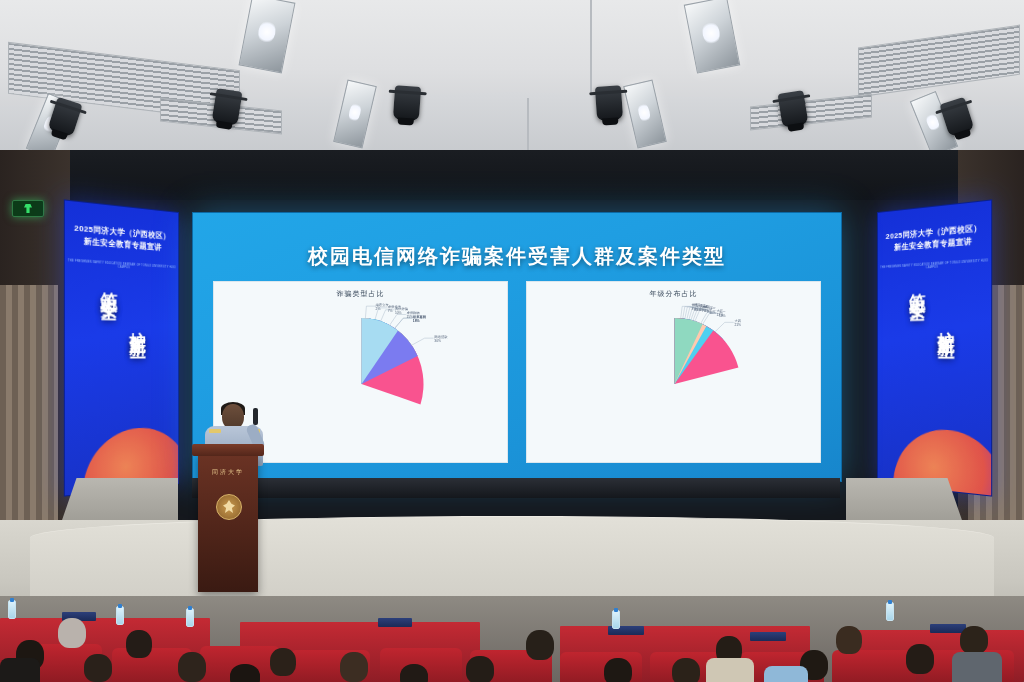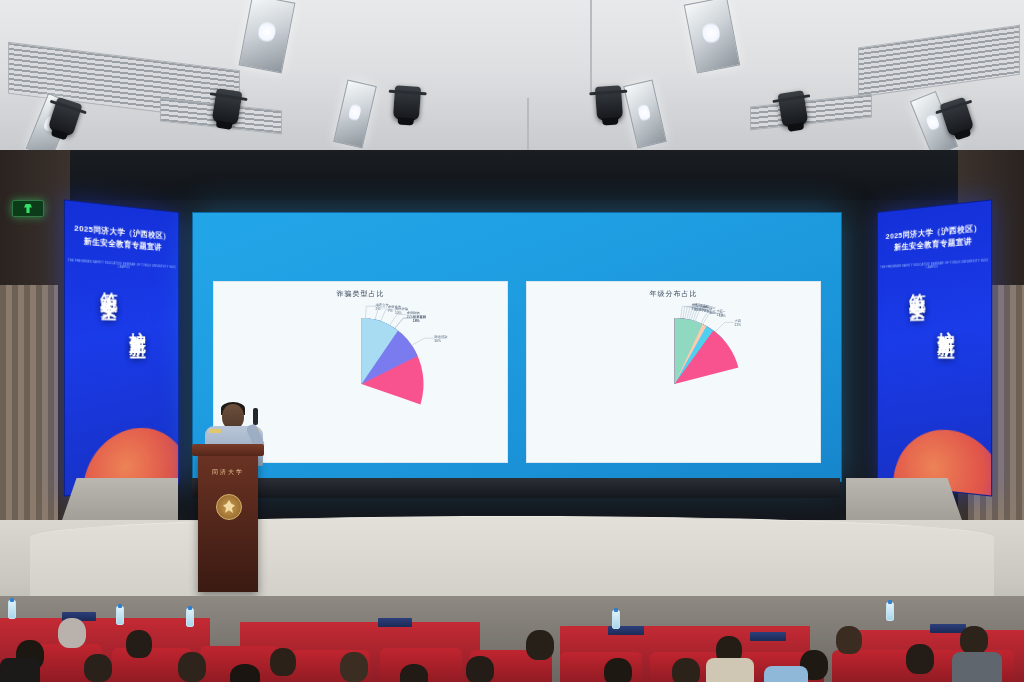--- a/index.html
+++ b/index.html
@@ -197,20 +197,21 @@
     <div class="b-head">
       <div>2025同济大学（沪西校区）</div>
       <div>新生安全教育专题宣讲</div>
     </div>
     <div class="b-sub">THE FRESHMEN SAFETY EDUCATION SEMINAR OF TONGJI UNIVERSITY HUXI CAMPUS</div>
     <div class="b-vert b-v1">筑牢安全</div>
     <div class="b-vert b-v2">护航新生</div>
   </div>
 
   <div class="screen">
+    <div class="screen-title">校园电信网络诈骗案件受害人群及案件类型</div>
     <div class="panels">
       <div class="panel">
         <div class="panel-title">诈骗类型占比</div>
         <div class="pie-wrap">
           <svg viewBox="0 0 290 160" width="100%" height="100%">
             <g id="pie0">
                 <path d="M146,82 L146,16 A62,66 0 0,1 202.09927725289322,53.89856675670521 Z" fill="#34a8e8"></path>
                 <path d="M146,82 L146,16 A62,66 0 0,1 204.96550401029953,102.39512162874652 Z" fill="#f9538f"></path>
                 <path d="M146,82 L146,16 A62,66 0 0,1 196.15905365124675,43.20617334869677 Z" fill="#8fd9c0"></path>
                 <path d="M146,82 L146,16 A62,66 0 0,1 202.09927725289322,53.89856675670521 Z" fill="#7b7bf0"></path>

